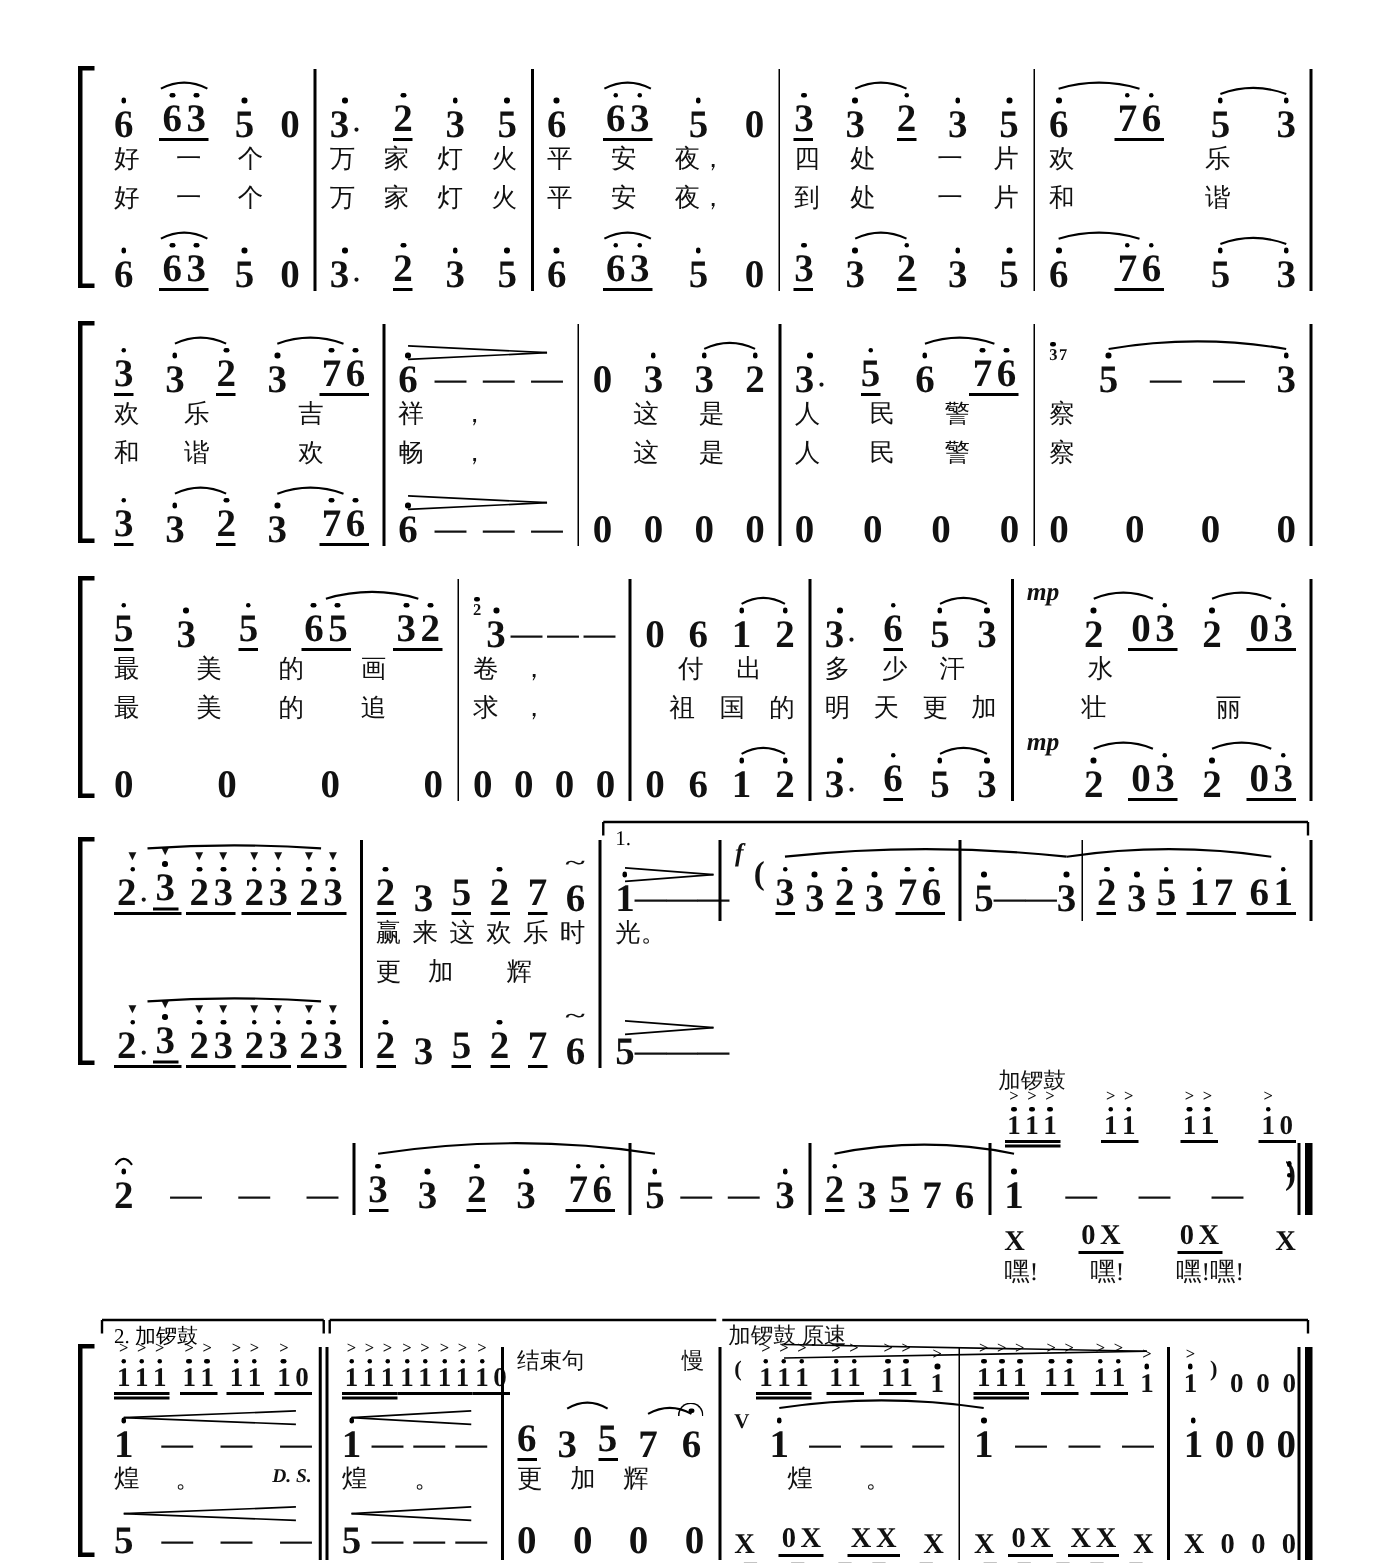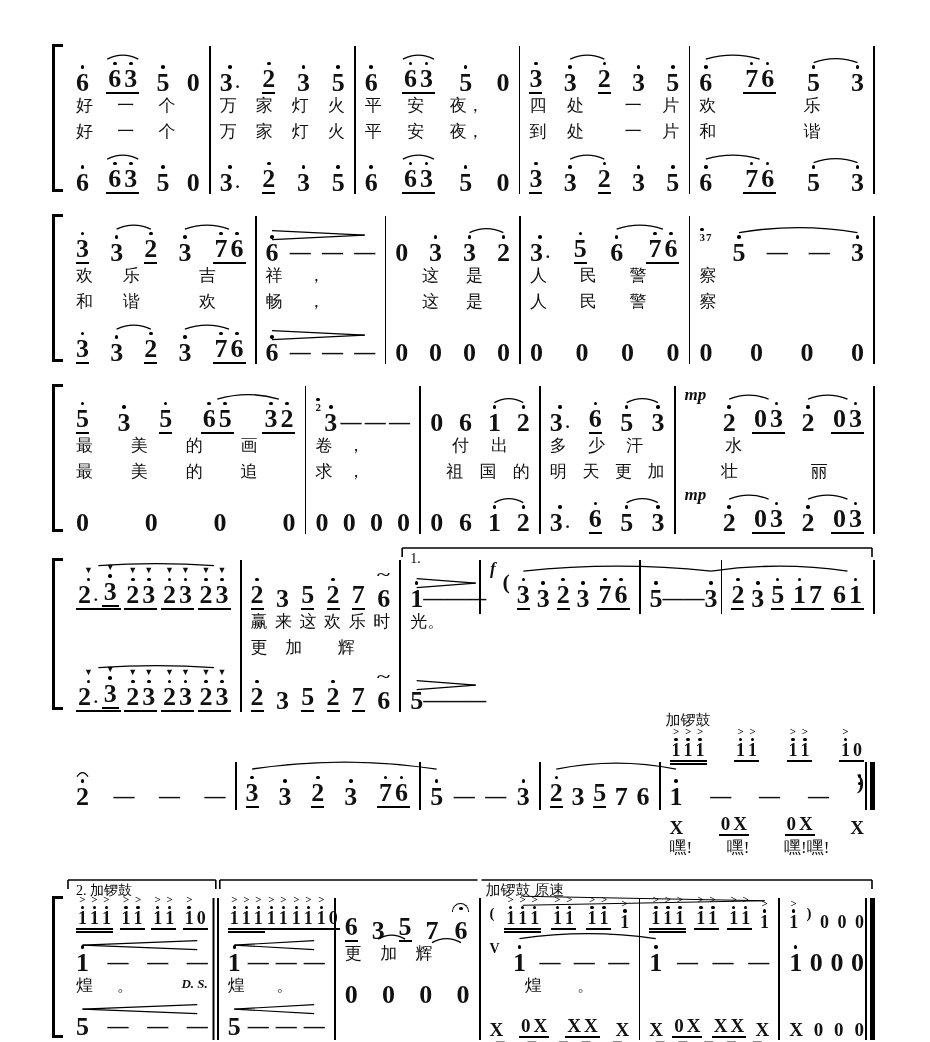--- a/index.html
+++ b/index.html
@@ -2368,20 +2368,24 @@
           </span>
           <span class="note">
             <span class="acc"></span>
             <span class="od"></span>
             <span class="numrow dash">—</span>
           </span>
         </div>
         <div class="row l" style="height: 22px;"></div>
       </div>
       <div class="m" style="flex-grow: 145; --bt: 0px; --bb: 22px;">
+        <div class="row p" style="height: 32px;">
+          <span class="lbl">结束句</span>
+          <span class="lbl">慢</span>
+        </div>
         <div class="row v" style="height: 44px;">
           <span class="note">
             <span class="acc"></span>
             <span class="od"></span>
             <span class="numrow u">6</span>
           </span>
           <span class="note">
             <span class="acc"></span>
             <span class="od"></span>
             <span class="numrow">3</span>

